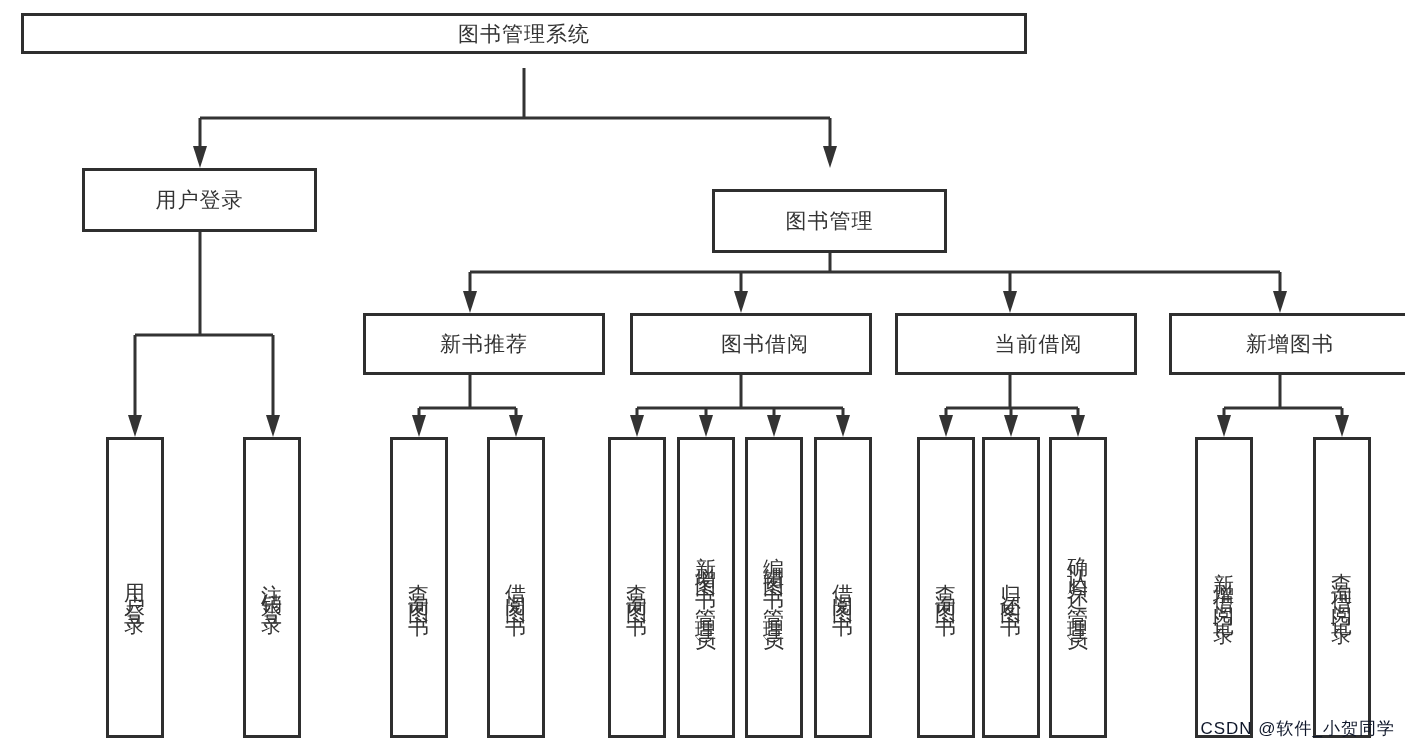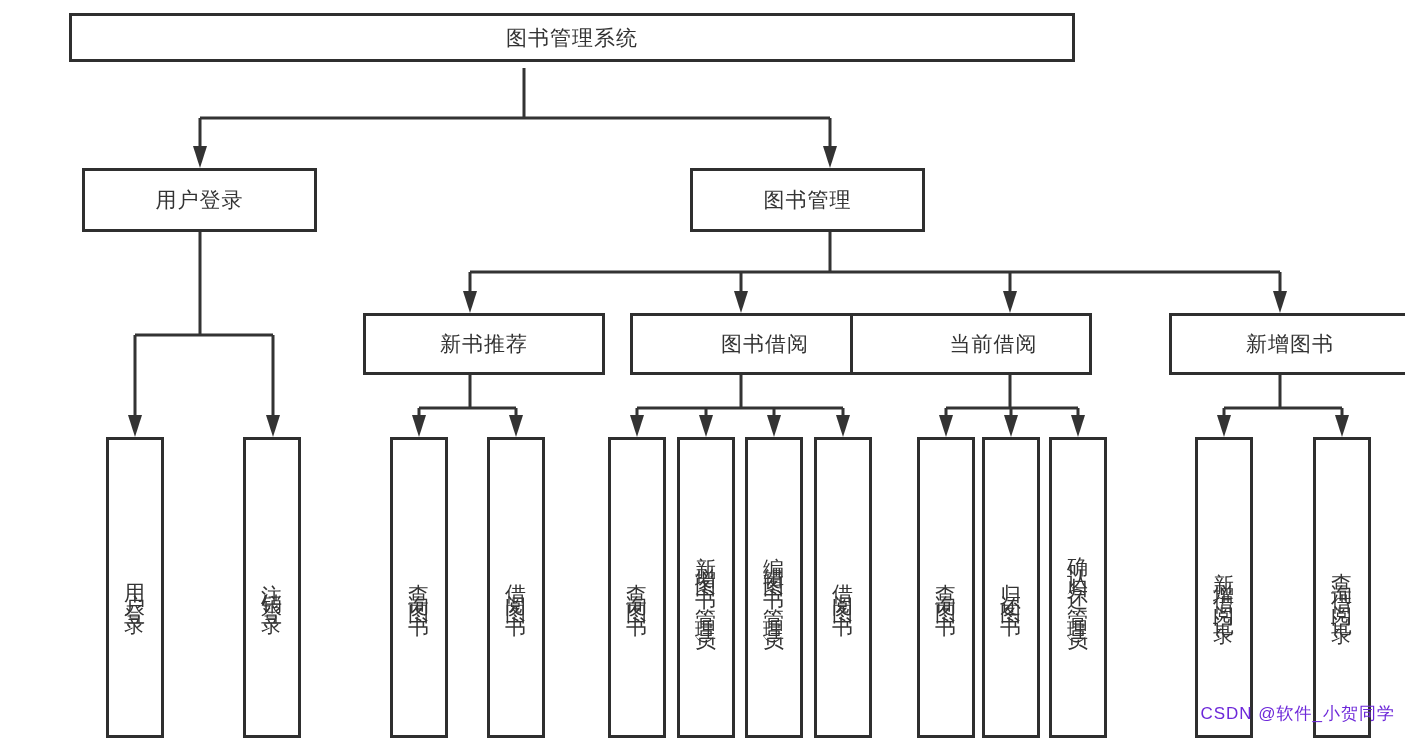--- a/index.html
+++ b/index.html
@@ -27,23 +27,23 @@
   .node.v{width:58px;height:301px;top:437px;}
   .vt{
     writing-mode:vertical-lr;
     text-orientation:mixed;
     letter-spacing:0.5em;
     line-height:1;
     white-space:pre;
   }
   .watermark{
     position:absolute;
-    right:10px;bottom:22px;
+    right:10px;bottom:7px;
     font-size:17px;
-    color:#6d28d9;
+    color:#0f172a;
     letter-spacing:1px;
   }
 </style>
 </head>
 <body>
 
 <div class="stage">
 
   <svg class="wires" viewBox="0 0 1405 747" xmlns="http://www.w3.org/2000/svg">
     <g stroke="#333333" stroke-width="3" fill="none">
@@ -71,38 +71,38 @@
       <polygon points="767,415 781,415 774,437"></polygon>
       <polygon points="836,415 850,415 843,437"></polygon>
       <polygon points="939,415 953,415 946,437"></polygon>
       <polygon points="1004,415 1018,415 1011,437"></polygon>
       <polygon points="1071,415 1085,415 1078,437"></polygon>
       <polygon points="1217,415 1231,415 1224,437"></polygon>
       <polygon points="1335,415 1349,415 1342,437"></polygon>
     </g>
   </svg>
 
-  <div class="node" style="left:21px;top:13px;width:1006px;height:49px;margin-left:48px;">
+  <div class="node" style="left:21px;top:13px;width:1006px;height:41px;">
     <span>图书管理系统</span>
   </div>
 
   <div class="node l2" style="left:82px;">
     <span>用户登录</span>
   </div>
-  <div class="node l2" style="left:690px;">
+  <div class="node l2" style="left:712px;margin-top:21px;">
     <span>图书管理</span>
   </div>
 
   <div class="node l3" style="left:363px;">
     <span>新书推荐</span>
   </div>
   <div class="node l3" style="left:630px;padding-left:28px;">
     <span>图书借阅</span>
   </div>
-  <div class="node l3" style="left:850px;padding-left:45px;">
+  <div class="node l3" style="left:895px;padding-left:45px;">
     <span>当前借阅</span>
   </div>
   <div class="node l3" style="left:1169px;">
     <span>新增图书</span>
   </div>
 
   <div class="node v" style="left:106px;">
     <span class="vt">用户登录</span>
   </div>
   <div class="node v" style="left:243px;">

